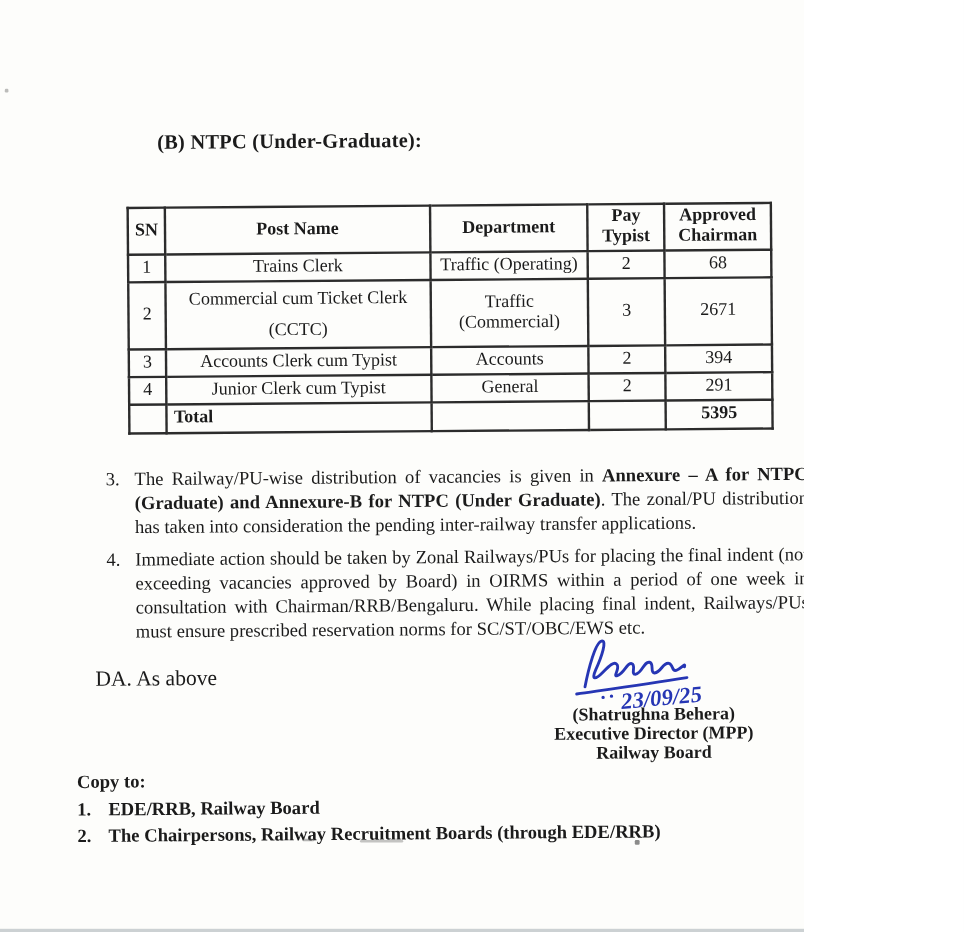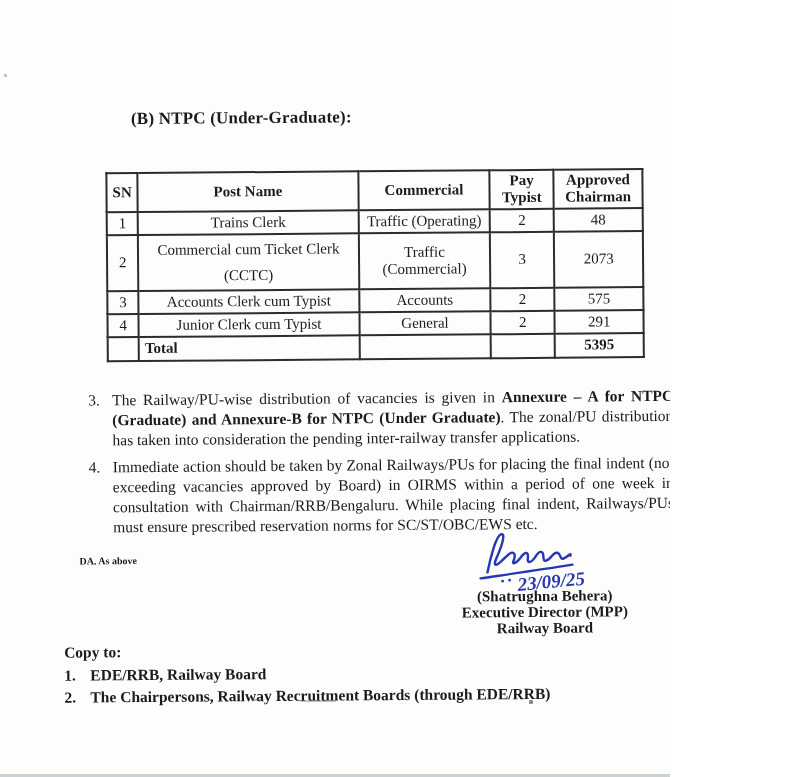--- a/index.html
+++ b/index.html
@@ -70,22 +70,22 @@
   }
   .num-para .num { width: 24px; flex: 0 0 24px; }
   .num-para .ptext { flex: 1; text-align: justify; }
   .num-para .ptext b { font-weight: bold; }
   #para3 { left: 88px; top: 388px; }
   #para4 { left: 88px; top: 455px; }
 
   .da-note {
     position: absolute;
     left: 78px; top: 553px;
-    font-size: 10px;
-    font-weight: bold;
+    font-size: 18px;
+    font-weight: normal;
   }
 
   
   .sig-wrap {
     position: absolute;
     left: 470px; top: 526px;
     width: 170px; height: 66px;
   }
   .signatory {
     position: absolute;
@@ -134,44 +134,44 @@
         <col class="c-sn">
           <col class="c-post">
           <col class="c-dept">
           <col class="c-pay">
           <col class="c-vac">
       </colgroup>
       <tbody>
           <tr>
         <th>SN</th>
         <th>Post Name</th>
-        <th>Commercial</th>
+        <th>Department</th>
         <th>Pay Typist</th>
         <th>Approved Chairman</th>
       </tr>
       <tr class="r-single">
         <td>1</td>
         <td class="post">Trains Clerk</td>
         <td>Traffic (Operating)</td>
         <td>2</td>
-        <td>48</td>
+        <td>68</td>
       </tr>
       <tr class="r-double">
         <td>2</td>
         <td class="post">Commercial cum Ticket Clerk (CCTC)</td>
         <td>Traffic (Commercial)</td>
         <td>3</td>
-        <td>2073</td>
+        <td>2671</td>
       </tr>
       <tr class="r-single">
         <td>3</td>
         <td class="post">Accounts Clerk cum Typist</td>
         <td>Accounts</td>
         <td>2</td>
-        <td>575</td>
+        <td>394</td>
       </tr>
       <tr class="r-single">
         <td>4</td>
         <td class="post">Junior Clerk cum Typist</td>
         <td>General</td>
         <td>2</td>
         <td>291</td>
       </tr>
       <tr class="r-total">
         <td></td>

